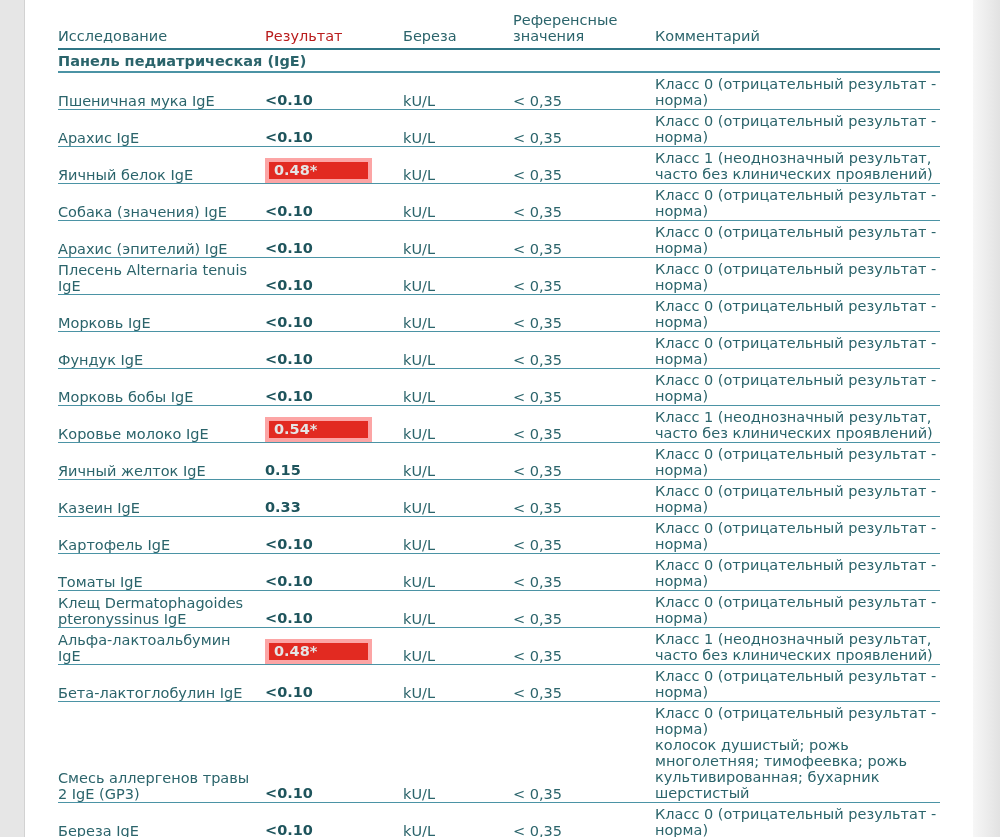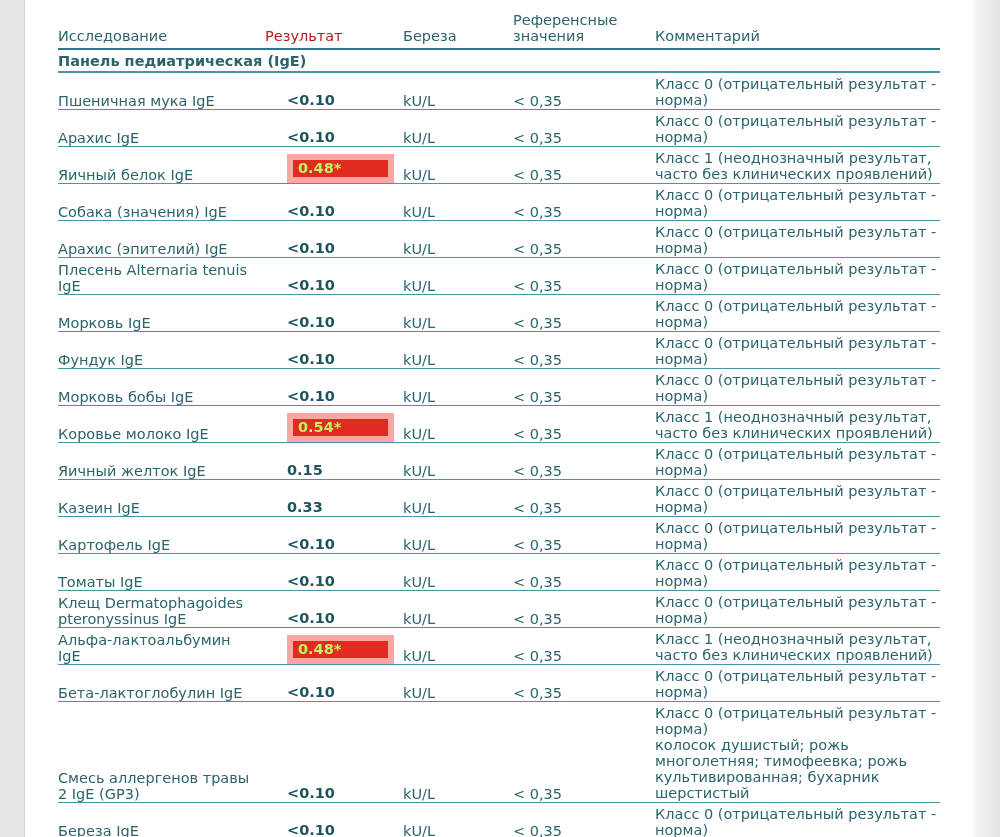--- a/index.html
+++ b/index.html
@@ -66,25 +66,25 @@
     padding: 3px 0 2px 0;
     border-bottom: 2px solid #4b93a5;
   }
 
   .data-row {
     padding-top: 3px;
     border-bottom: 1.5px solid #4b93a5;
   }
   .data-row .c-comment { padding-bottom: 1px; }
 
-  .result-value { display: inline-block; padding: 1px 0 1px 0; margin-left: 22px; }
+  .result-value { display: inline-block; padding: 1px 0 1px 0; }
   .result-value.flagged {
     background: #e22a21;
-    border: 6px solid #fca5a5;
-    color: #bef264;
+    border: 4px solid #fca5a5;
+    color: #e5e5e5;
     width: 107px;
     padding: 0px 0 1px 5px;
   }
 </style>
 </head>
 <body>
 
 <div class="screen">
   <div class="gutter-left"></div>
   <div class="gutter-right"></div>

